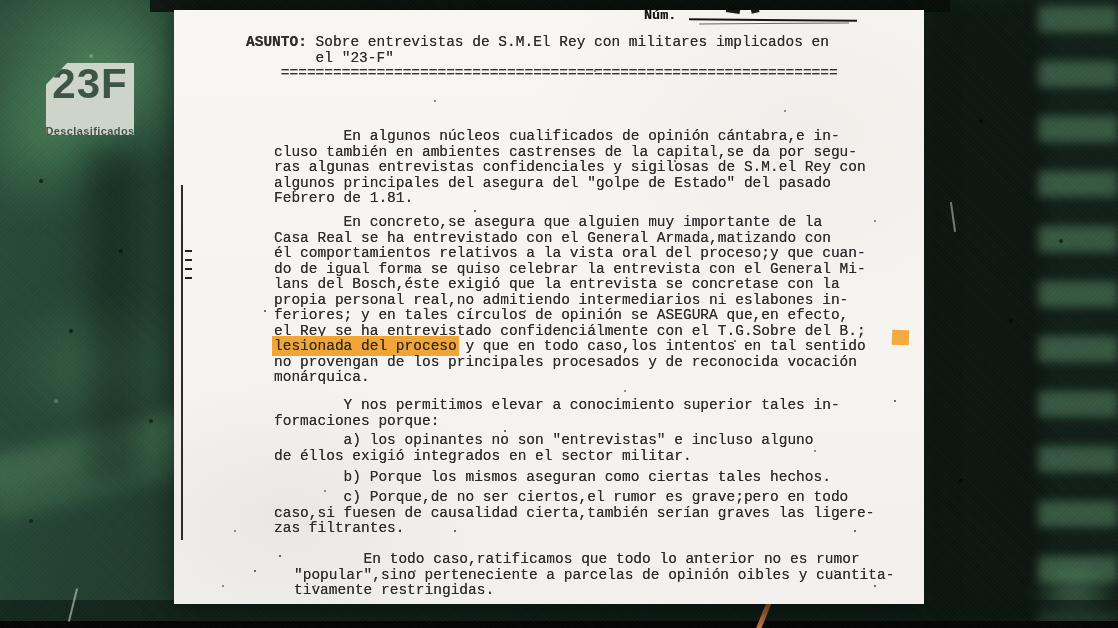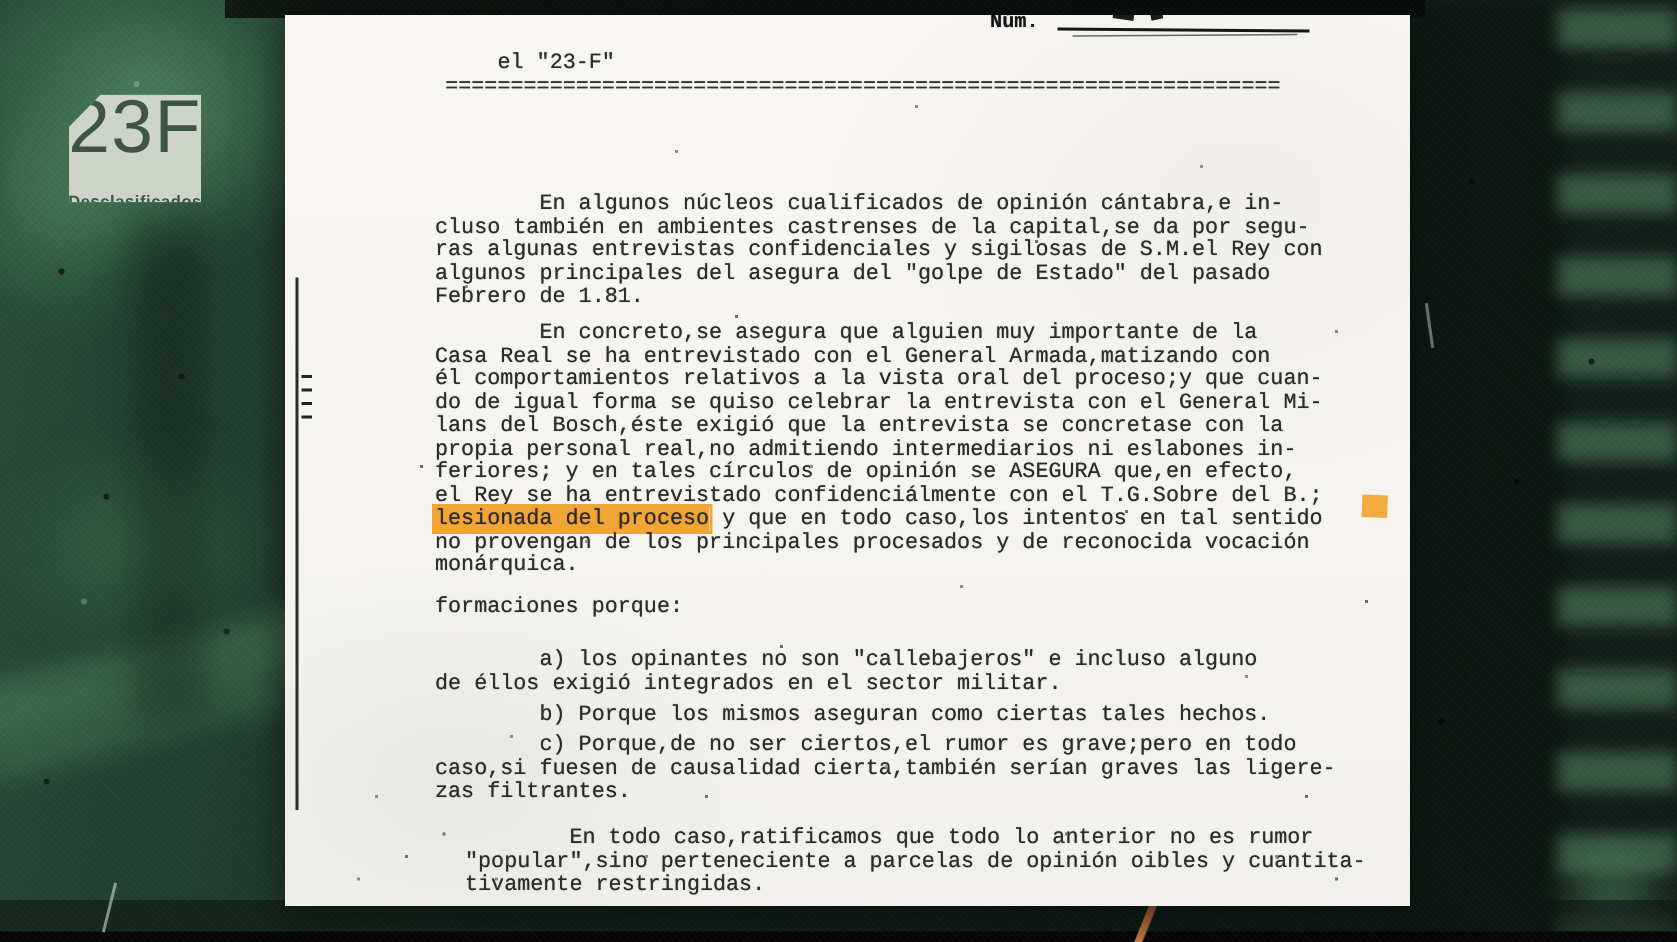--- a/index.html
+++ b/index.html
@@ -32,25 +32,25 @@
   .bg-dots{left:0;top:0;width:2px;height:2px;background:transparent;border-radius:50%;
     box-shadow:40px 180px 0 1px rgba(6,12,8,.7),120px 250px 0 1px rgba(6,12,8,.6),70px 330px 0 1px rgba(6,12,8,.7),
       150px 420px 0 1px rgba(6,12,8,.6),30px 520px 0 1px rgba(6,12,8,.6),110px 90px 0 1px rgba(6,12,8,.55),
       980px 120px 0 1px rgba(4,9,6,.8),1010px 320px 0 1px rgba(4,9,6,.8),960px 480px 0 1px rgba(4,9,6,.8),
       1060px 240px 0 1px rgba(4,9,6,.7),90px 55px 0 1px rgba(190,230,195,.35),55px 400px 0 1px rgba(190,230,195,.3);}
 
   
   .badge{position:absolute;left:46px;top:63px;width:88px;height:72px;background:var(--badge-bg);
     clip-path:polygon(24% 0,100% 0,100% 100%,0 100%,0 30%);
     display:flex;flex-direction:column;align-items:center;justify-content:center;z-index:6;padding-top:2px;box-sizing:border-box;}
-  .badge-title{font-size:50px;font-weight:400;line-height:1;letter-spacing:1px;color:var(--badge-text);}
+  .badge-title{font-size:42px;font-weight:700;line-height:1;letter-spacing:1px;color:var(--badge-text);}
   .badge-sub{font-size:11px;font-weight:700;letter-spacing:.4px;color:var(--badge-text);margin-top:20px;}
 
   
-  .page{position:absolute;left:190px;top:10px;width:750px;height:594px;overflow:hidden;z-index:5;
+  .page{position:absolute;left:174px;top:10px;width:750px;height:594px;overflow:hidden;z-index:5;
     background:
       radial-gradient(ellipse 300px 200px at 15% 85%,rgba(160,160,150,.12),transparent 70%),
       radial-gradient(ellipse 400px 300px at 85% 20%,rgba(200,198,190,.15),transparent 70%),
       linear-gradient(180deg,#f7f6f2 0%,var(--paper) 55%,#f1f0ec 100%);
     box-shadow:0 4px 26px rgba(0,0,0,.5);
     color:var(--ink);}
   .mono{font-family:"Liberation Mono","DejaVu Sans Mono",monospace;font-size:14.5px;line-height:15.5px;
     text-shadow:0 0 .6px rgba(45,45,45,.75);}
   .line{white-space:pre;height:15.5px;}
   .num{position:absolute;left:470px;top:-2px;font-family:"Liberation Mono","DejaVu Sans Mono",monospace;
@@ -107,20 +107,21 @@
 
   <div class="page mono">
 
     <div class="num">Núm.</div>
     <div class="num-line1"></div>
     <div class="num-line2"></div>
     <div class="num-mark1"></div>
     <div class="num-mark2"></div>
 
     <div class="subject">
+      <div class="line"><span class="b">ASUNTO:</span><span> Sobre entrevistas de S.M.El Rey con militares implicados en</span></div>
       <div class="line">        el "23-F"</div>
       <div class="line sep">    ================================================================</div>
     </div>
 
     <div class="doc-body">
         <div class="para" style="top: 119px;">
           <div class="line"><span>        En algunos núcleos cualificados de opinión cántabra,e in-</span></div>
           <div class="line"><span>cluso también en ambientes castrenses de la capital,se da por segu-</span></div>
           <div class="line"><span>ras algunas entrevistas confidenciales y sigilosas de S.M.el Rey con</span></div>
           <div class="line"><span>algunos principales del asegura del "golpe de Estado" del pasado</span></div>
@@ -133,24 +134,25 @@
           <div class="line"><span>do de igual forma se quiso celebrar la entrevista con el General Mi-</span></div>
           <div class="line"><span>lans del Bosch,éste exigió que la entrevista se concretase con la</span></div>
           <div class="line"><span>propia personal real,no admitiendo intermediarios ni eslabones in-</span></div>
           <div class="line"><span>feriores; y en tales círculos de opinión se ASEGURA que,en efecto,</span></div>
           <div class="line"><span>el Rey se ha entrevistado confidenciálmente con el T.G.Sobre del B.;</span></div>
           <div class="line"><span class="hl">lesionada del proceso</span><span> y que en todo caso,los intentos en tal sentido</span></div>
           <div class="line"><span>no provengan de los principales procesados y de reconocida vocación</span></div>
           <div class="line"><span>monárquica.</span></div>
         </div>
         <div class="para" style="top: 388px;">
+          <div class="line"><span>        Y nos permitimos elevar a conocimiento superior tales in-</span></div>
           <div class="line"><span>formaciones porque:</span></div>
         </div>
         <div class="para" style="top: 423px;">
-          <div class="line"><span>        a) los opinantes no son "callebajeros" e incluso alguno</span></div>
+          <div class="line"><span>        a) los opinantes no son "entrevistas" e incluso alguno</span></div>
           <div class="line"><span>de éllos exigió integrados en el sector militar.</span></div>
         </div>
         <div class="para" style="top: 460px; text-align: right;">
           <div class="line"><span>        b) Porque los mismos aseguran como ciertas tales hechos.</span></div>
         </div>
         <div class="para" style="top: 480px;">
           <div class="line"><span>        c) Porque,de no ser ciertos,el rumor es grave;pero en todo</span></div>
           <div class="line"><span>caso,si fuesen de causalidad cierta,también serían graves las ligere-</span></div>
           <div class="line"><span>zas filtrantes.</span></div>
         </div>

